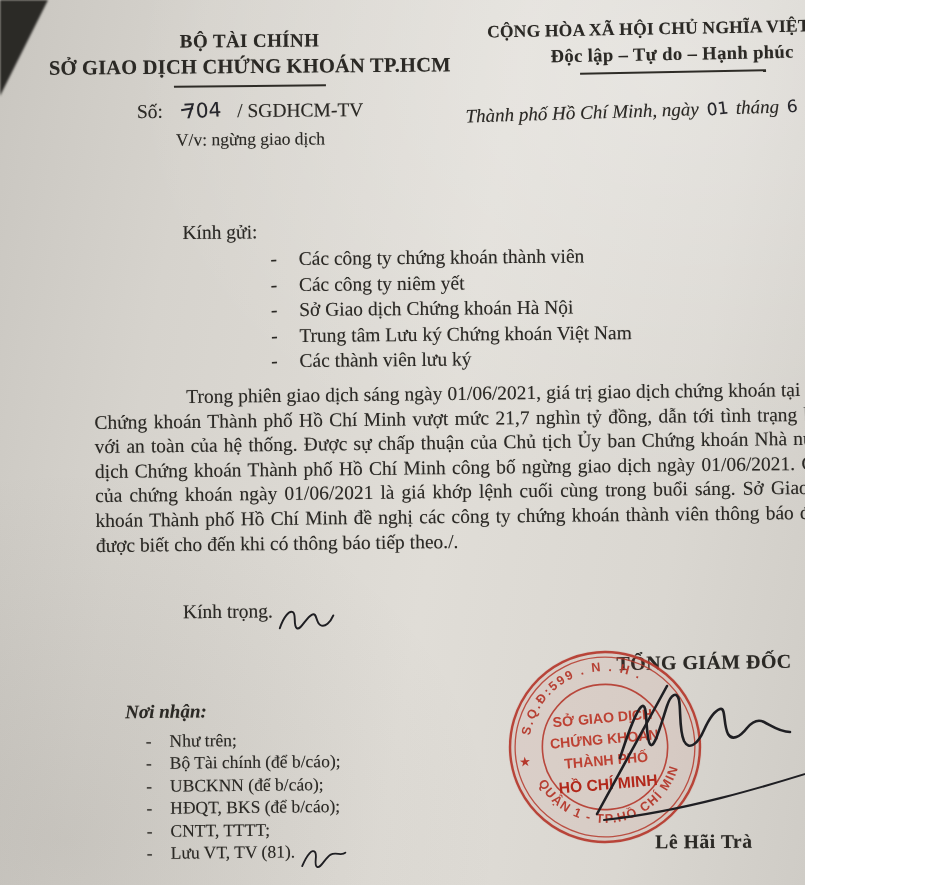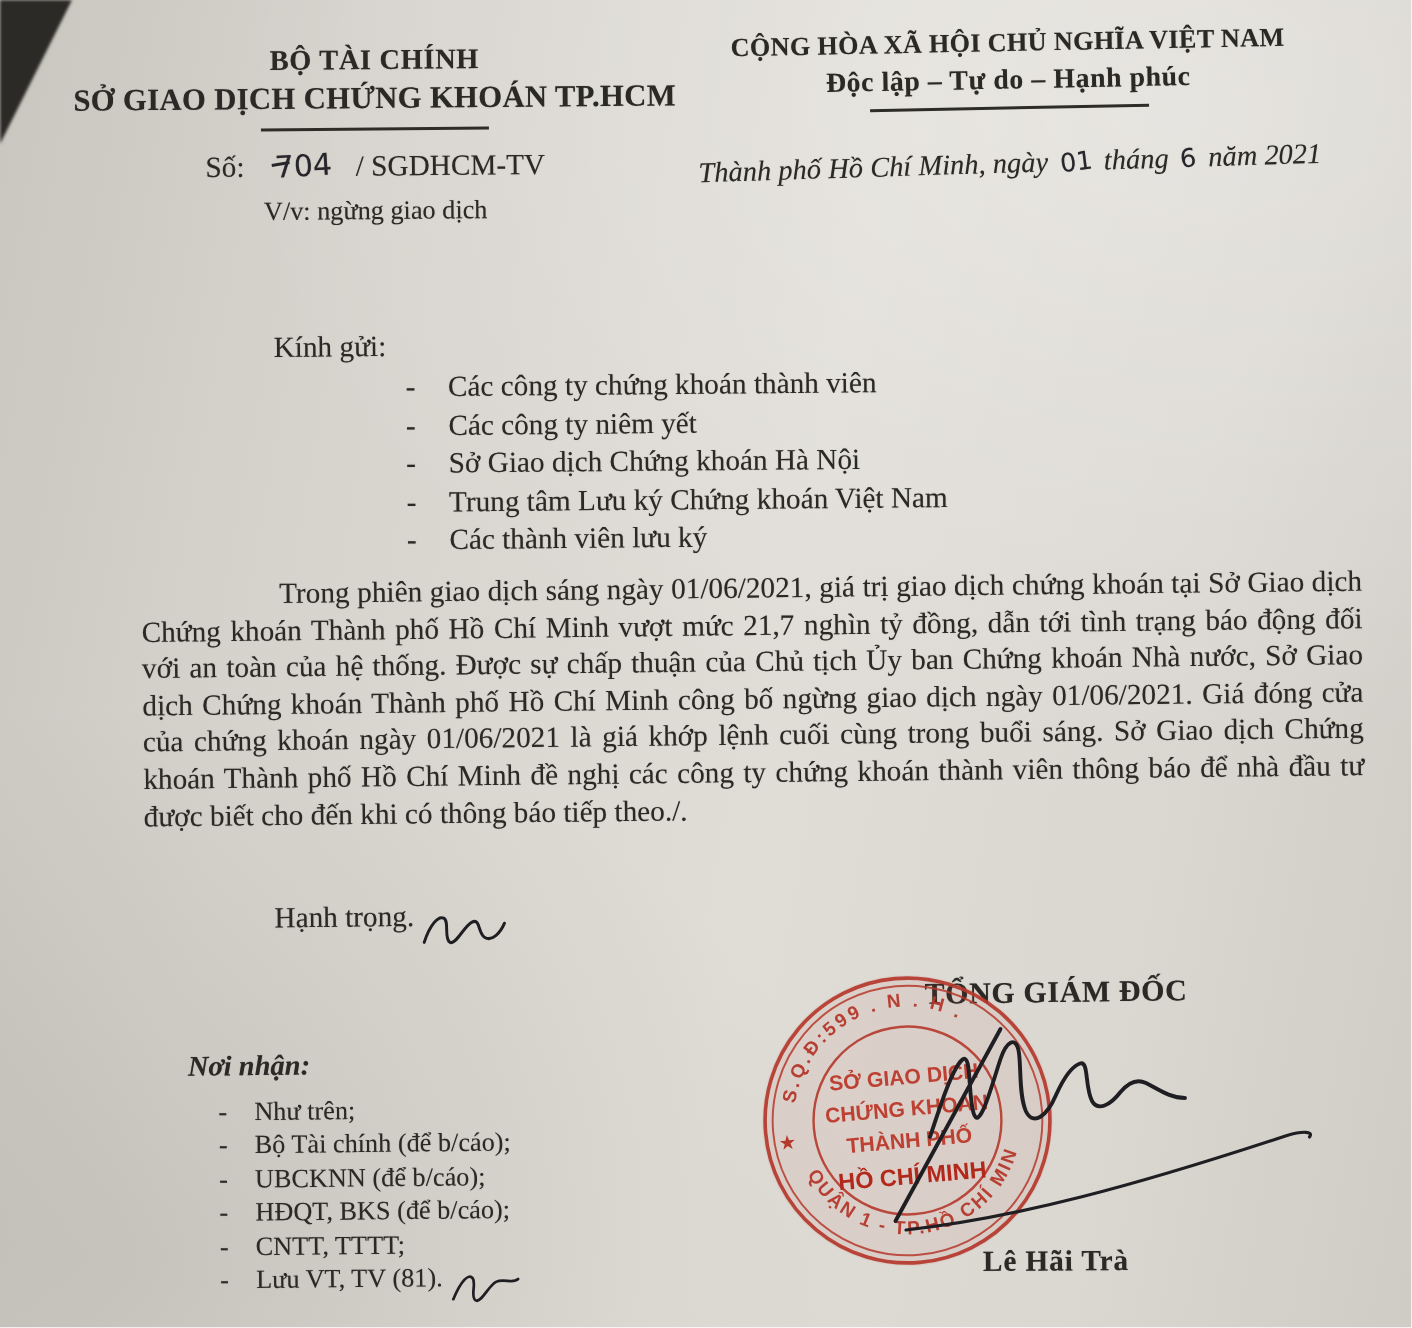--- a/index.html
+++ b/index.html
@@ -1,17 +1,17 @@
 <!DOCTYPE html>
 <html><head>
 <meta charset="utf-8">
 <style>
   html,body{margin:0;padding:0;}
   .page{
-    position:relative; width:941px; height:885px; overflow:hidden;
+    position:relative; width:805px; height:885px; overflow:hidden;
     background:
       radial-gradient(120% 90% at 82% 8%, rgba(255,255,255,0.30), rgba(255,255,255,0) 55%),
       radial-gradient(90% 70% at 8% 95%, rgba(60,55,48,0.10), rgba(0,0,0,0) 60%),
       linear-gradient(100deg,#c9c6c0 0%,#d6d3cd 22%,#e0ddd7 55%,#dad7d1 80%,#cfccc6 100%);
     font-family:"Liberation Serif","DejaVu Serif",serif;
     color:#2b2925;
   }
   .page *{box-sizing:border-box;}
   .txt{ text-shadow:0 0 0.7px rgba(43,41,37,0.38); }
 
@@ -134,21 +134,21 @@
       <div class="rcpt-row">
         <span class="dash">-</span>
         <span>Các thành viên lưu ký</span>
       </div>
     </div>
   </div>
 
   <div class="body-par txt">Trong phiên giao dịch sáng ngày 01/06/2021, giá trị giao dịch chứng khoán tại Sở Giao dịch Chứng khoán Thành phố Hồ Chí Minh vượt mức 21,7 nghìn tỷ đồng, dẫn tới tình trạng báo động đối với an toàn của hệ thống. Được sự chấp thuận của Chủ tịch Ủy ban Chứng khoán Nhà nước, Sở Giao dịch Chứng khoán Thành phố Hồ Chí Minh công bố ngừng giao dịch ngày 01/06/2021. Giá đóng cửa của chứng khoán ngày 01/06/2021 là giá khớp lệnh cuối cùng trong buổi sáng. Sở Giao dịch Chứng khoán Thành phố Hồ Chí Minh đề nghị các công ty chứng khoán thành viên thông báo để nhà đầu tư được biết cho đến khi có thông báo tiếp theo./.</div>
 
   <div class="closing txt">
-    <span>Hạnh trọng.</span><svg width="64" height="32" viewBox="0 0 66 34">
+    <span>Kính trọng.</span><svg width="64" height="32" viewBox="0 0 66 34">
         <path class="ink-stroke thin" d="M 5 26 C 9 14, 15 7, 19 9 C 23 11, 19 23, 23 26 C 27 29, 33 15, 39 12 C 45 9, 43 20, 48 23 C 53 26, 59 20, 62 13"></path>
       </svg>
   </div>
 
   <div class="footer txt">
     <div class="footer-label">Nơi nhận:</div>
     <div class="footer-list">
       <div class="footer-row">
         <span class="dash">-</span>
         <span>Như trên;</span>

